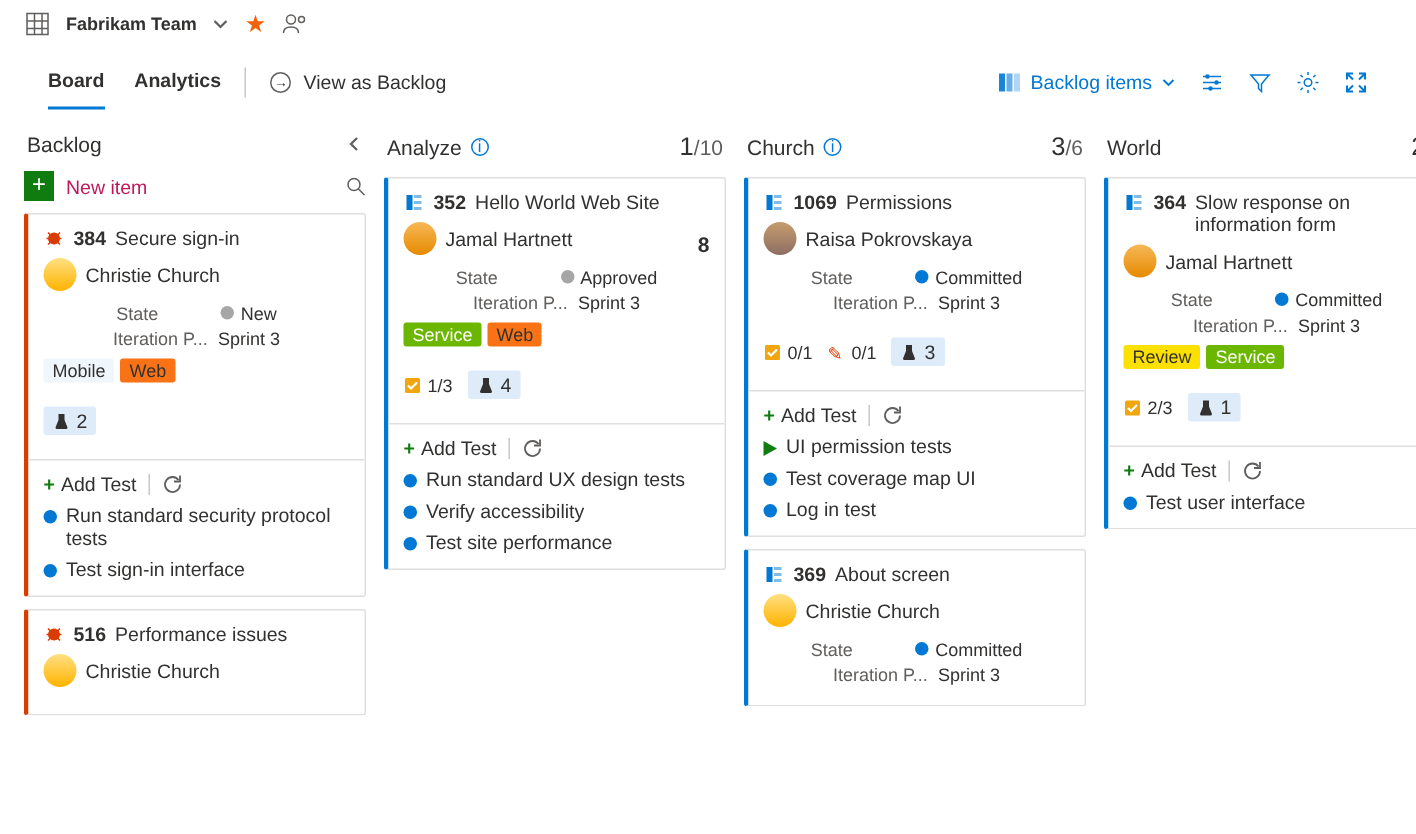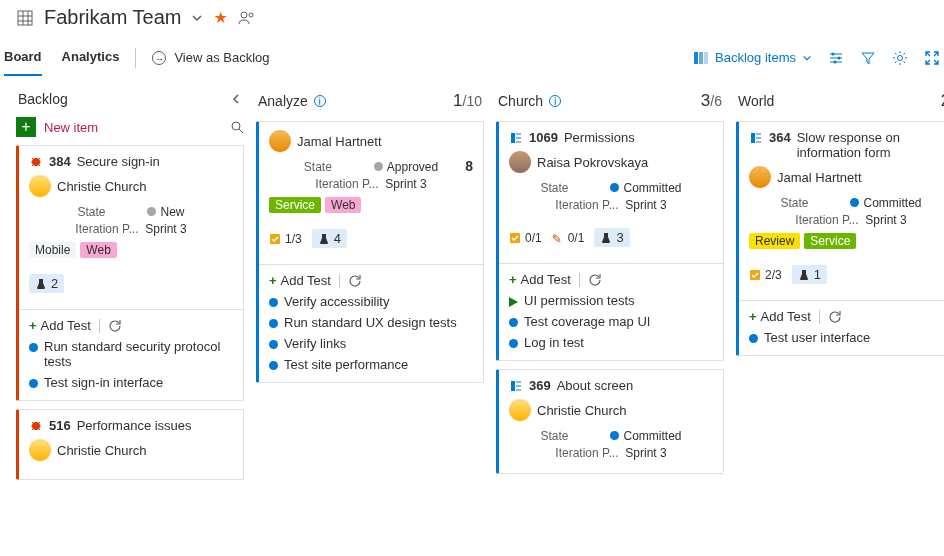--- a/index.html
+++ b/index.html
@@ -1,25 +1,25 @@
 <!DOCTYPE html>
 <html><head>
 <meta charset="utf-8">
 <style>
 * { box-sizing: border-box; margin: 0; padding: 0; font-family: "Segoe UI", -apple-system, sans-serif; }
 body { background: #fff; font-size: 13px; color: #323130; width: 944px; }
 
 .header { display: flex; align-items: center; padding: 6px 16px 10px; gap: 10px; }
 .team-icon { width: 18px; height: 18px; display: inline-flex; align-items: center; justify-content: center; }
-.team-title { font-size: 20px; font-weight: 400; }
+.team-title { font-size: 12px; font-weight: 700; }
 .chevron-down-icon { width: 12px; height: 12px; color: #605e5c; }
 .star { color: #f2610c; font-size: 16px; cursor: pointer; }
 .team-members-icon { color: #605e5c; cursor: pointer; }
 
-.toolbar { display: flex; align-items: center; padding: 0 4px; border-bottom: 1px solid #fff; }
+.toolbar { display: flex; align-items: center; padding: 0 32px; border-bottom: 1px solid #fff; }
 .tabs { display: flex; gap: 20px; }
 .tab { padding: 10px 0; cursor: pointer; color: #323130; border-bottom: 2px solid transparent; font-weight: bold; }
 .tab.active { border-bottom-color: #0078d4; font-weight: 600; }
 .divider { width: 1px; height: 20px; background: #c8c6c4; margin: 0 16px; }
 .view-backlog { display: inline-flex; align-items: center; gap: 8px; cursor: pointer; color: #323130; }
 .circle-arrow { border: 1px solid #605e5c; border-radius: 50%; width: 14px; height: 14px; display: inline-flex; align-items: center; justify-content: center; font-size: 9px; }
 .toolbar-right { margin-left: auto; display: flex; align-items: center; gap: 16px; }
 .backlog-selector { display: inline-flex; align-items: center; gap: 6px; color: #0078d4; cursor: pointer; }
 .toolbar-icon { color: #0078d4; cursor: pointer; width: 16px; height: 16px; display:inline-flex; align-items:center; justify-content:center;}
 
@@ -60,21 +60,21 @@
 .field-label { width: 64px; overflow: hidden; text-overflow: ellipsis; white-space: nowrap; }
 .field-value { color: #323130; }
 .state-dot { width: 9px; height: 9px; border-radius: 50%; display: inline-block; margin-right: 4px; }
 .state-dot.new { background: #a6a6a6; }
 .state-dot.approved { background: #a6a6a6; }
 .state-dot.committed { background: #0078d4; }
 
 .tags { display: flex; gap: 4px; margin: 6px 0; flex-wrap: wrap;}
 .tag { padding: 1px 6px; border-radius: 2px; font-size: 12px; background: #eff6fc; color:#323130;}
 .tag.mobile { background: #eff6fc; }
-.tag.web { background: #f9a8d4; }
+.tag.web { background: #f97316; }
 .tag.service { background: #6bb700; color: #fff; }
 .tag.review { background: #fce100; color: #323130; }
 
 .counters { display: flex; align-items: center; gap: 10px; margin: 16px 0; }
 .counter { display: inline-flex; align-items: center; gap: 4px; font-size: 12px; }
 .counter-box { background: #deecf9; padding: 2px 6px; border-radius: 2px; display: inline-flex; align-items: center; gap: 4px;}
 .ci { width: 12px; height: 12px; display:inline-block;}
 .ci.task svg { fill:#f2a60d; }
 .ci.beaker svg { fill:#323130; }
 .ci.pencil { color:#d83b01; font-size:12px;}
@@ -282,20 +282,32 @@
     </div>
     <div class="column">
       <div class="col-header">
         <div class="col-header-left">
           <span>Analyze</span>
           <span class="col-info-icon">i</span>
         </div>
         <span class="col-count"><span class="current">1</span>/10</span>
       </div>
       <div class="card pbi">
+        <div class="card-title-row">
+          <span class="wit-icon">
+            <svg width="14" height="14" viewBox="0 0 14 14">
+              <rect x="2" y="2" width="4" height="10" fill="#0078d4"></rect>
+              <rect x="7" y="2" width="5" height="2" fill="#0078d4" opacity="0.5"></rect>
+              <rect x="7" y="6" width="5" height="2" fill="#0078d4" opacity="0.5"></rect>
+              <rect x="7" y="10" width="5" height="2" fill="#0078d4" opacity="0.5"></rect>
+            </svg>
+          </span>
+          <span class="wit-id">352</span> 
+          <span class="wit-title">Hello World Web Site</span>
+        </div>
         <div class="effort-badge">8</div>
         <div class="assignee">
           <span class="avatar jh"></span>
           <span>Jamal Hartnett</span>
         </div>
         <div class="field-row">
           <span class="field-label">State</span>
           <span class="field-value"><span class="state-dot approved"></span>Approved</span>
         </div>
         <div class="field-row">
@@ -326,29 +338,25 @@
           <span class="refresh-icon">
             <svg width="14" height="14" viewBox="0 0 14 14">
               <path d="M11 4 A5 5 0 1 0 12 7" fill="none" stroke="currentColor" stroke-width="1.2"></path>
               <path d="M12 1 L12 5 L8 5" fill="none" stroke="currentColor" stroke-width="1.2"></path>
             </svg>
           </span>
         </div>
         <div class="test-list">
           <div class="test-item">
             <span class="dot "></span>
+            <span>Run standard UX design tests</span>
+          </div>
+          <div class="test-item">
+            <span class="dot "></span>
             <span>Verify accessibility</span>
-          </div>
-          <div class="test-item">
-            <span class="dot "></span>
-            <span>Run standard UX design tests</span>
-          </div>
-          <div class="test-item">
-            <span class="dot "></span>
-            <span>Verify links</span>
           </div>
           <div class="test-item">
             <span class="dot "></span>
             <span>Test site performance</span>
           </div>
         </div>
       </div>
     </div>
     <div class="column">
       <div class="col-header">

